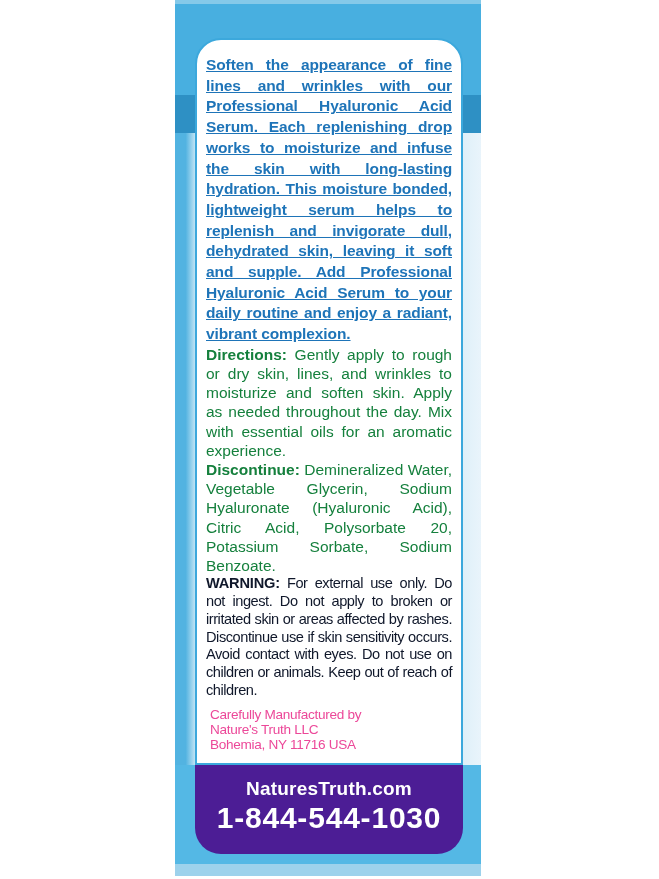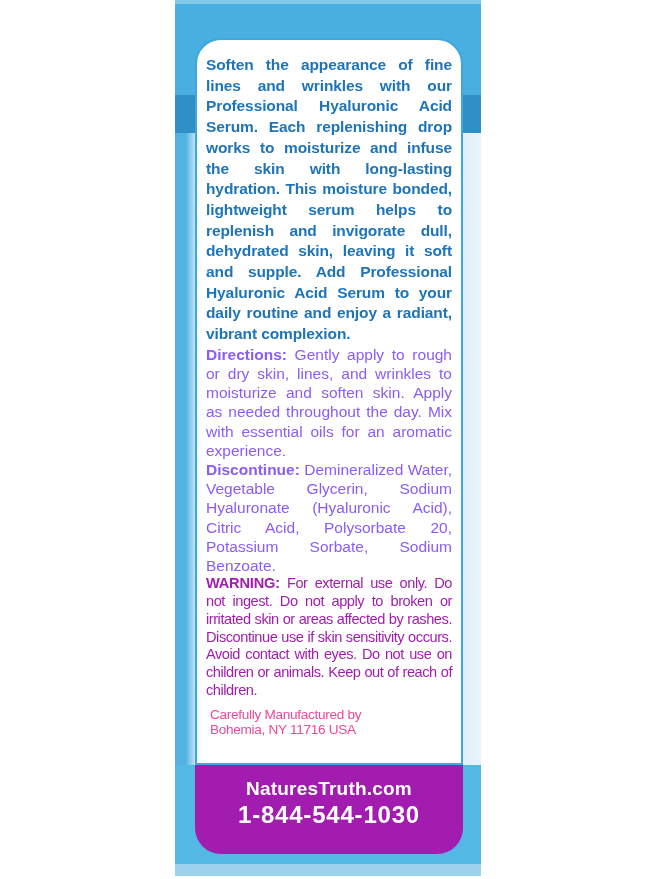--- a/index.html
+++ b/index.html
@@ -14,33 +14,33 @@
     background:linear-gradient(90deg,#52B3E1 0%,#52B3E1 3.5%,#BFE3F4 6.5%,#EDF7FC 20%,
                #F6FBFE 55%,#DDEFF8 93%,#E9F4FB 100%);}
   .bg-footer{top:765px;height:99px;background:#54B8E5;}
   .bg-strip{top:864px;height:12px;background:#9DD2EC;}
 
   .panel{position:absolute;left:20px;top:38px;width:268px;height:727px;box-sizing:border-box;
          background:#ffffff;border:2px solid #3CA8DC;border-radius:26px 26px 0 0;
          padding:15px 9px 0 9px;overflow:hidden;}
   .panel p{margin:0;}
   .desc{color:#1E74B8;font-weight:bold;font-size:15.5px;line-height:20.7px;
-        text-align:justify;letter-spacing:-0.1px;}
-  .std{color:#8b5cf6;font-size:15.5px;line-height:19.2px;text-align:justify;margin-top:13px;}
+        text-align:justify;letter-spacing:-0.1px;text-decoration:underline;}
+  .std{color:#15803d;font-size:15.5px;line-height:19.2px;text-align:justify;margin-top:13px;}
   .std .lbl{font-weight:bold;}
-  .warn{color:#a21caf;font-size:14.6px;line-height:17.8px;text-align:justify;
+  .warn{color:#0f172a;font-size:14.6px;line-height:17.8px;text-align:justify;
         letter-spacing:-0.45px;margin-top:12px;}
   .warn .lbl{font-weight:bold;letter-spacing:-0.2px;}
   .mfg{color:#ec4899;font-size:13.6px;line-height:14.9px;letter-spacing:-0.3px;
        margin-top:8px;padding-left:4px;}
 
   .footer-bar{position:absolute;left:20px;top:765px;width:268px;height:89px;
-              background:#a21caf;border-radius:0 0 26px 26px;text-align:center;color:#ffffff;}
+              background:#4c1d95;border-radius:0 0 26px 26px;text-align:center;color:#ffffff;}
   .site{margin-top:13px;font-size:19px;font-weight:bold;letter-spacing:0.2px;}
-  .phone{margin-top:1px;font-size:24px;font-weight:bold;letter-spacing:0.8px;}
+  .phone{margin-top:1px;font-size:30px;font-weight:bold;letter-spacing:0.8px;}
 </style>
 </head>
 <body>
 
 <div class="stage">
   <div class="box">
 
     <div class="bg bg-top"></div>
     <div class="bg bg-top-line"></div>
     <div class="bg bg-dark"></div>
@@ -52,20 +52,21 @@
       <p class="desc">Soften the appearance of fine lines and wrinkles with our Professional Hyaluronic Acid Serum. Each replenishing drop works to moisturize and infuse the skin with long-lasting hydration. This moisture bonded, lightweight serum helps to replenish and invigorate dull, dehydrated skin, leaving it soft and supple. Add Professional Hyaluronic Acid Serum to your daily routine and enjoy a radiant, vibrant complexion.</p>
 
       <p class="std"><span class="lbl">Directions:</span><span> Gently apply to rough or dry skin, lines, and wrinkles to moisturize and soften skin. Apply as needed throughout the day. Mix with essential oils for an aromatic experience.</span></p>
 
       <p class="std"><span class="lbl">Discontinue:</span><span> Demineralized Water, Vegetable Glycerin, Sodium Hyaluronate (Hyaluronic Acid), Citric Acid, Polysorbate 20, Potassium Sorbate, Sodium Benzoate.</span></p>
 
       <p class="warn"><span class="lbl">WARNING:</span><span> For external use only. Do not ingest. Do not apply to broken or irritated skin or areas affected by rashes. Discontinue use if skin sensitivity occurs. Avoid contact with eyes. Do not use on children or animals. Keep out of reach of children.</span></p>
 
       <div class="mfg">
         <div>Carefully Manufactured by</div>
+        <div>Nature's Truth LLC</div>
         <div>Bohemia, NY 11716 USA</div>
       </div>
     </div>
 
     <div class="footer-bar">
       <div class="site">NaturesTruth.com</div>
       <div class="phone">1-844-544-1030</div>
     </div>
 
   </div>

